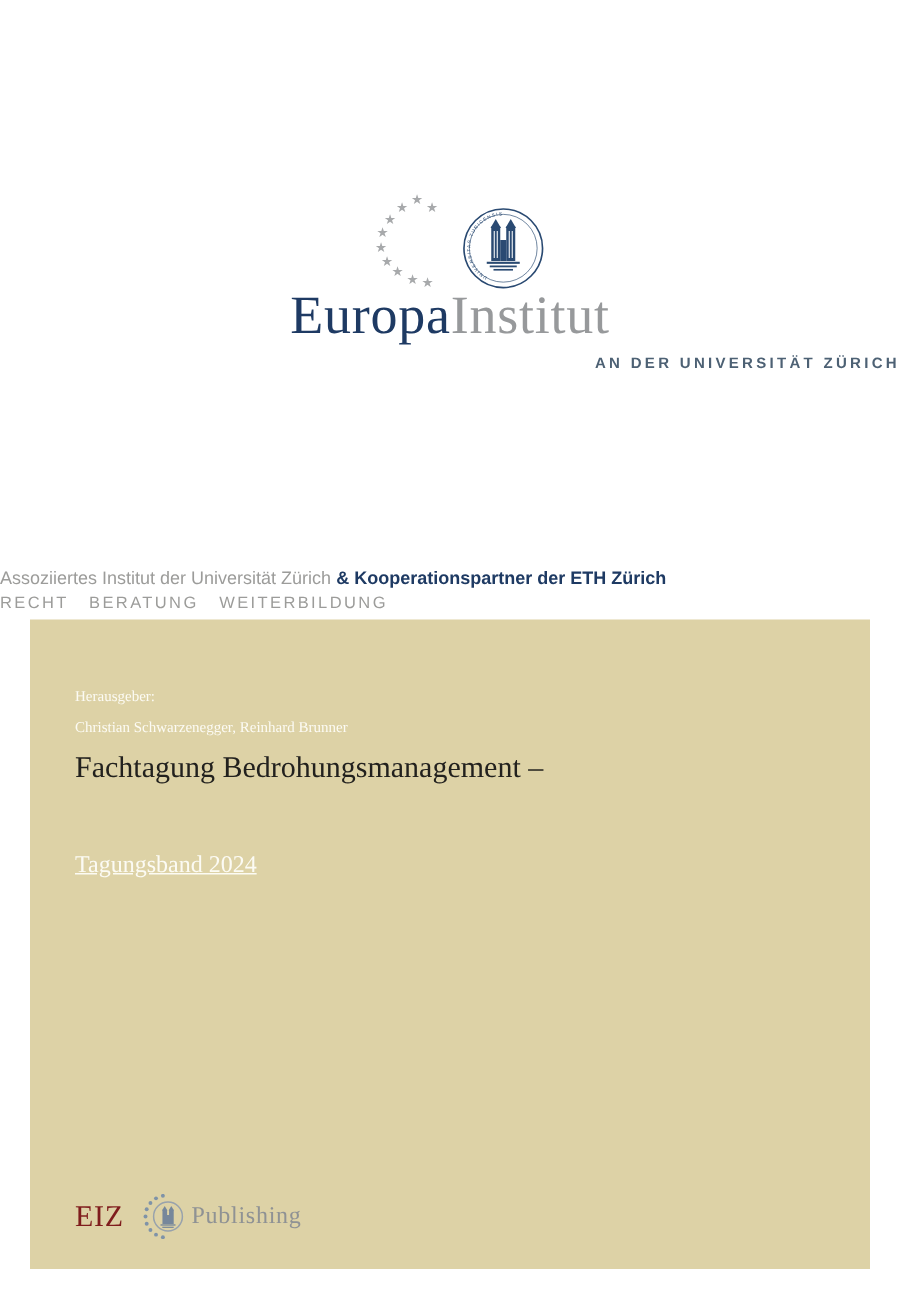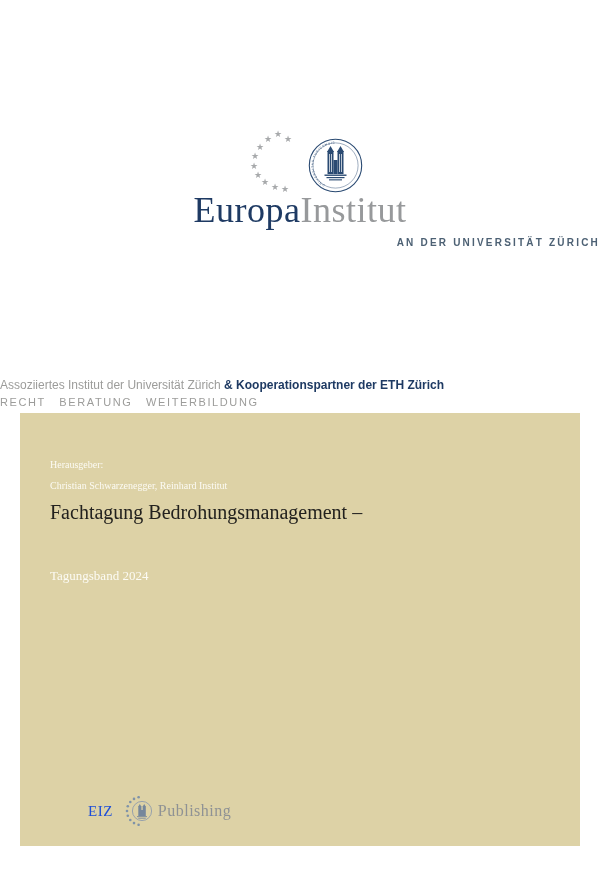--- a/index.html
+++ b/index.html
@@ -93,37 +93,37 @@
     position: absolute;
     left: 30px; top: 84px;
     font-size: 20px;
     line-height: 30px;
     font-weight: normal;
     color: #22211e;
   }
   .cover-subtitle {
     position: absolute;
     left: 30px; top: 155px;
-    font-size: 13px;
+    font-size: 16px;
     color: #fcfbf4;
+    text-decoration: underline;
   }
 
   
   .publisher {
     position: absolute;
     left: 30px; top: 383px;
     display: flex;
     align-items: center;
     height: 30px;
   }
   .pub-primary {
-    font-size: 15px;
-    color: #1d4ed8;
+    font-size: 20px;
+    color: #7f1d1d;
     letter-spacing: 0.5px;
-    margin-left: 38px;
   }
   .pub-emblem { width: 42px; height: 30px; margin: 0 1px 0 2px; }
   .pub-secondary {
     font-size: 16px;
     color: #8f9294;
     letter-spacing: 0.5px;
   }
 </style>
 </head>
 <body>
@@ -178,21 +178,21 @@
   </header>
 
   <div class="affiliation">
     <p class="aff-line1"><span class="aff-gray">Assoziiertes Institut der Universität Zürich</span> <span class="aff-blue">&amp; Kooperationspartner der ETH Zürich</span></p>
     <p class="aff-line2">RECHT BERATUNG WEITERBILDUNG</p>
   </div>
 
   <main class="panel">
     <div class="editors">
       <div>Herausgeber:</div>
-      <div>Christian Schwarzenegger, Reinhard Institut</div>
+      <div>Christian Schwarzenegger, Reinhard Brunner</div>
     </div>
 
     <h1 class="cover-title">
       <span>Fachtagung Bedrohungsmanagement –</span><br>
     </h1>
 
     <p class="cover-subtitle">Tagungsband 2024</p>
 
     <div class="publisher">
       <span class="pub-primary">EIZ</span>

